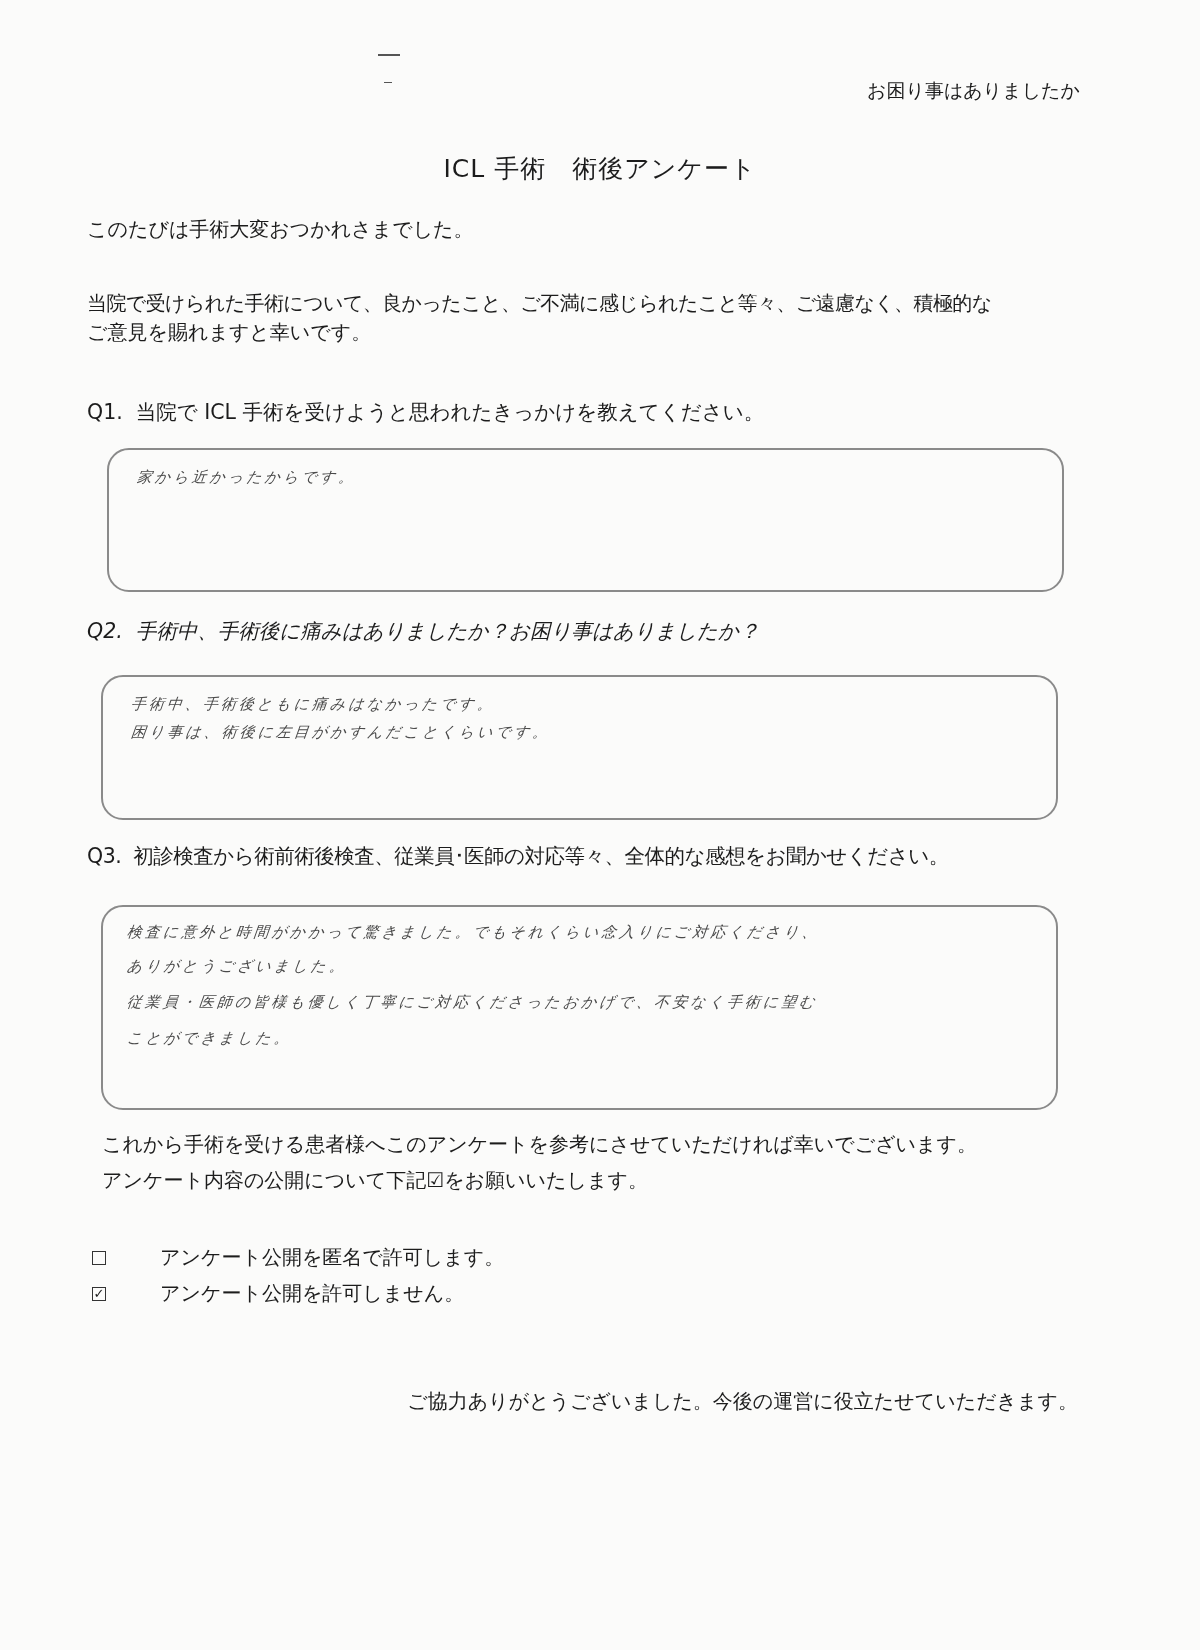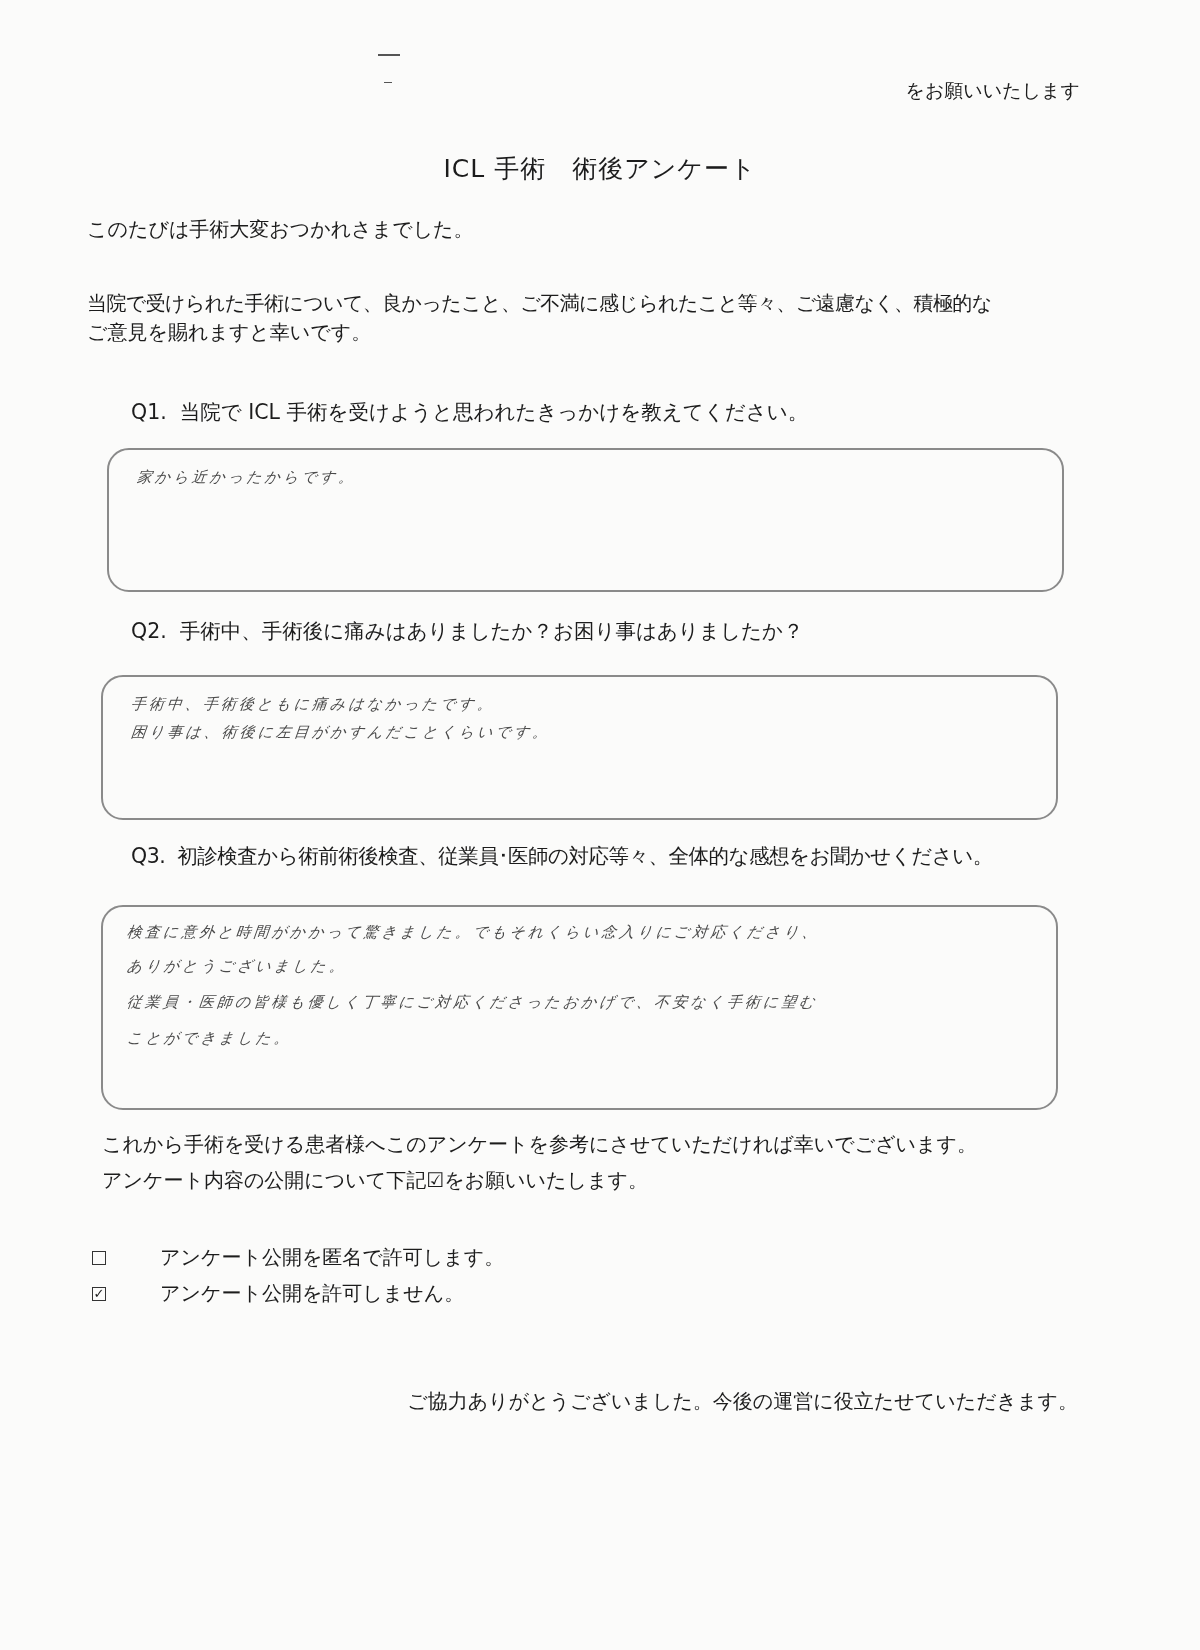--- a/index.html
+++ b/index.html
@@ -9,21 +9,21 @@
     position: relative;
     overflow: hidden;
     font-family: "DejaVu Sans", "Liberation Sans", sans-serif;
     color: #1c1c1c;
   }
   .abs { position: absolute; white-space: nowrap; }
   .clinic { right: 120px; top: 78px; font-size: 19px; }
   .title { left: 0; width: 1200px; text-align: center; top: 152px; font-size: 25px; letter-spacing: 1px; }
   .title .gap { display: inline-block; width: 26px; }
   .intro { left: 87px; font-size: 20px; }
-  .q { left: 87px; font-size: 20.5px; margin-left: 44px; }
+  .q { left: 87px; font-size: 20.5px; }
   .box {
     position: absolute;
     border: 2px solid #8a8a8a;
     border-radius: 22px;
     background: transparent;
   }
   .hand {
     position: absolute;
     font-family: "DejaVu Sans", sans-serif;
     font-size: 15px;
@@ -42,39 +42,39 @@
   }
   .thanks { right: 122px; top: 1388px; font-size: 20px; }
   .dash { position: absolute; background: #555; height: 2px; }
 </style>
 </head>
 <body>
 
 <div class="dash" style="left:378px; top:54px; width:22px;"></div>
 <div class="dash" style="left:384px; top:82px; width:8px; height:1px;"></div>
 
-<div class="abs clinic">をお願いいたします</div>
+<div class="abs clinic">お困り事はありましたか</div>
 
 <div class="abs title">
   <span>ICL 手術</span><span class="gap"></span><span>術後アンケート</span>
 </div>
 
 <div class="abs intro" style="top:216px;font-family:Liberation Mono, monospace;">このたびは手術大変おつかれさまでした。</div>
 <div class="abs intro" style="top:290px; letter-spacing:-0.6px;">当院で受けられた手術について、良かったこと、ご不満に感じられたこと等々、ご遠慮なく、積極的な</div>
 <div class="abs intro" style="top:319px;text-align:right;">ご意見を賜れますと幸いです。</div>
 
 <div class="abs q" style="top:398px;">
   <span>Q1.</span>&nbsp;
   <span>当院で ICL 手術を受けようと思われたきっかけを教えてください。</span>
 </div>
 <div class="box" style="left:107px; top:448px; width:953px; height:140px;">
   <div class="hand" style="left:28px; top:18px;">家から近かったからです。</div>
 </div>
 
-<div class="abs q" style="top:617px;">
+<div class="abs q" style="top:617px;font-style:italic;">
   <span>Q2.</span>&nbsp;
   <span>手術中、手術後に痛みはありましたか？お困り事はありましたか？</span>
 </div>
 <div class="box" style="left:101px; top:675px; width:953px; height:141px;">
   <div class="hand" style="left:28px; top:18px;">手術中、手術後ともに痛みはなかったです。</div>
   <div class="hand" style="left:28px; top:46px;">困り事は、術後に左目がかすんだことくらいです。</div>
 </div>
 
 <div class="abs q" style="top:842px; letter-spacing:-0.5px;">
   <span>Q3.</span>&nbsp;

